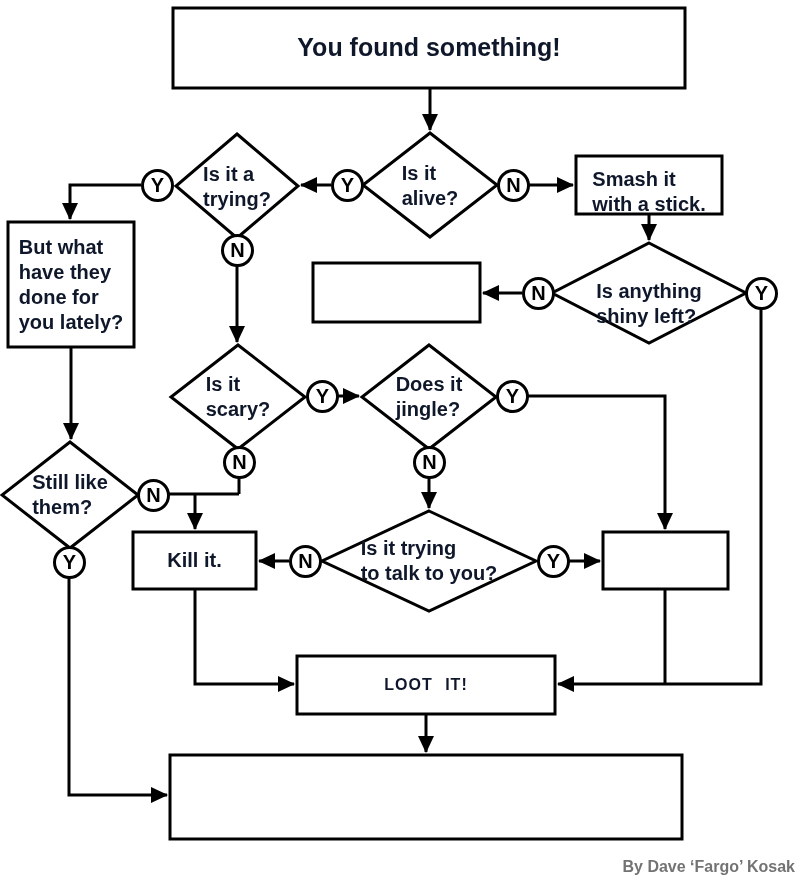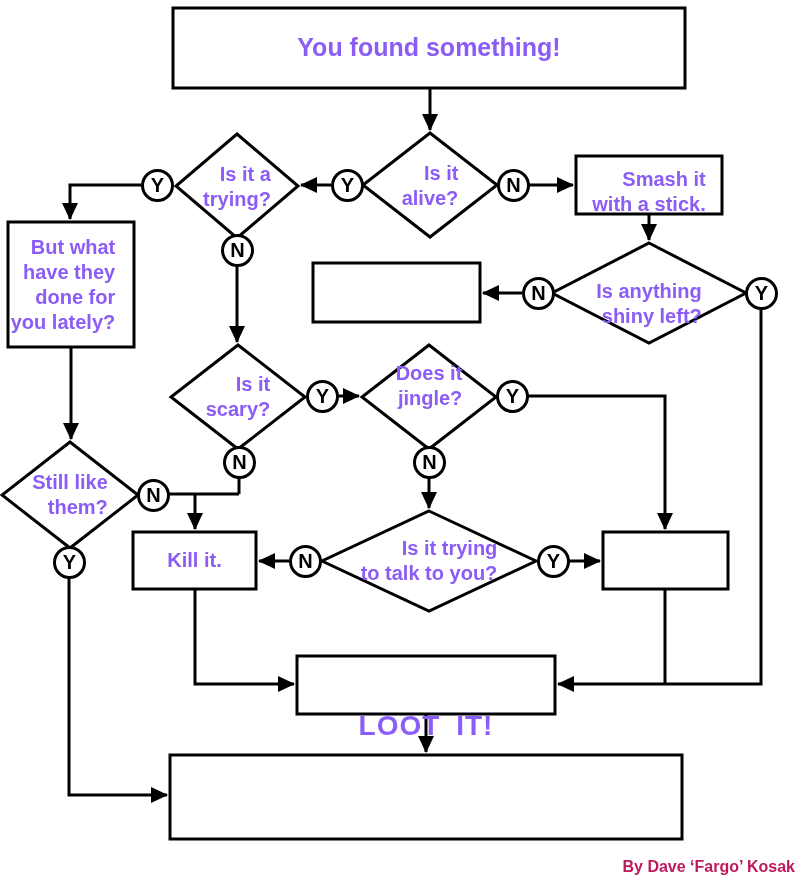--- a/index.html
+++ b/index.html
@@ -17,30 +17,30 @@
   }
   #wires {
     position: absolute;
     left: 0; top: 0;
   }
   .lbl {
     position: absolute;
     display: flex;
     align-items: center;
     justify-content: center;
-    text-align: right;
+    text-align: left;
     white-space: pre-line;
     font-weight: bold;
-    color: #8b5cf6;
+    color: #0f172a;
     font-size: 20px;
     line-height: 1.25;
     pointer-events: none;
   }
   .lbl.big   { font-size: 25px; }
-  .lbl.loot  { font-size: 28px; word-spacing: 7px; letter-spacing: 1px; margin-top: 40px; }
+  .lbl.loot  { font-size: 16px; word-spacing: 7px; letter-spacing: 1px; }
   .badge {
     position: absolute;
     width: 33px;
     height: 33px;
     box-sizing: border-box;
     border: 3px solid #000;
     border-radius: 50%;
     background: #fff;
     display: flex;
     align-items: center;
@@ -52,21 +52,21 @@
   #footer {
     position: absolute;
     left: 0;
     top: 858px;
     width: 795px;
     display: flex;
     justify-content: flex-end;
     gap: 12px;
     font-weight: bold;
     font-size: 16px;
-    color: #be185d;
+    color: #737373;
   }
 </style>
 </head>
 <body>
 
 <div id="stage">
 
   <svg id="wires" width="800" height="890" viewBox="0 0 800 890">
     <defs>
       <marker id="ah" markerUnits="userSpaceOnUse" markerWidth="20" markerHeight="18" refX="16" refY="8" orient="auto">
@@ -135,29 +135,29 @@
   <div class="badge" style="left:289px; top:545px;">N</div>
   <div class="badge" style="left:537px; top:545px;">Y</div>
 
   <div class="lbl big" style="left:173px; top:8px;   width:512px; height:80px;">You found something!</div>
   <div class="lbl" style="left:363px; top:144px; width:134px; height:84px;">Is it
 alive?</div>
   <div class="lbl" style="left:176px; top:145px; width:122px; height:84px;">Is it a
 trying?</div>
   <div class="lbl" style="left:576px; top:156px; width:146px; height:72px;">Smash it
 with a stick.</div>
-  <div class="lbl" style="left:0;   top:222px; width:126px; height:125px;">But what
+  <div class="lbl" style="left:8px;   top:222px; width:126px; height:125px;">But what
 have they
 done for
 you lately?</div>
   <div class="lbl" style="left:552px; top:254px; width:194px; height:100px;">Is anything
 shiny left?</div>
   <div class="lbl" style="left:171px; top:345px; width:134px; height:104px;">Is it
 scary?</div>
-  <div class="lbl" style="left:362px; top:334px; width:134px; height:104px;">Does it
+  <div class="lbl" style="left:362px; top:345px; width:134px; height:104px;">Does it
 jingle?</div>
   <div class="lbl" style="left:2px;   top:442px; width:136px; height:106px;">Still like
 them?</div>
   <div class="lbl" style="left:133px; top:532px; width:123px; height:57px;">Kill it.</div>
   <div class="lbl" style="left:322px; top:511px; width:214px; height:100px;">Is it trying
 to talk to you?</div>
   <div class="lbl loot" style="left:297px; top:656px; width:258px; height:58px;">LOOT IT!</div>
 
   <div id="footer">
     <span>By Dave ‘Fargo’ Kosak</span>

